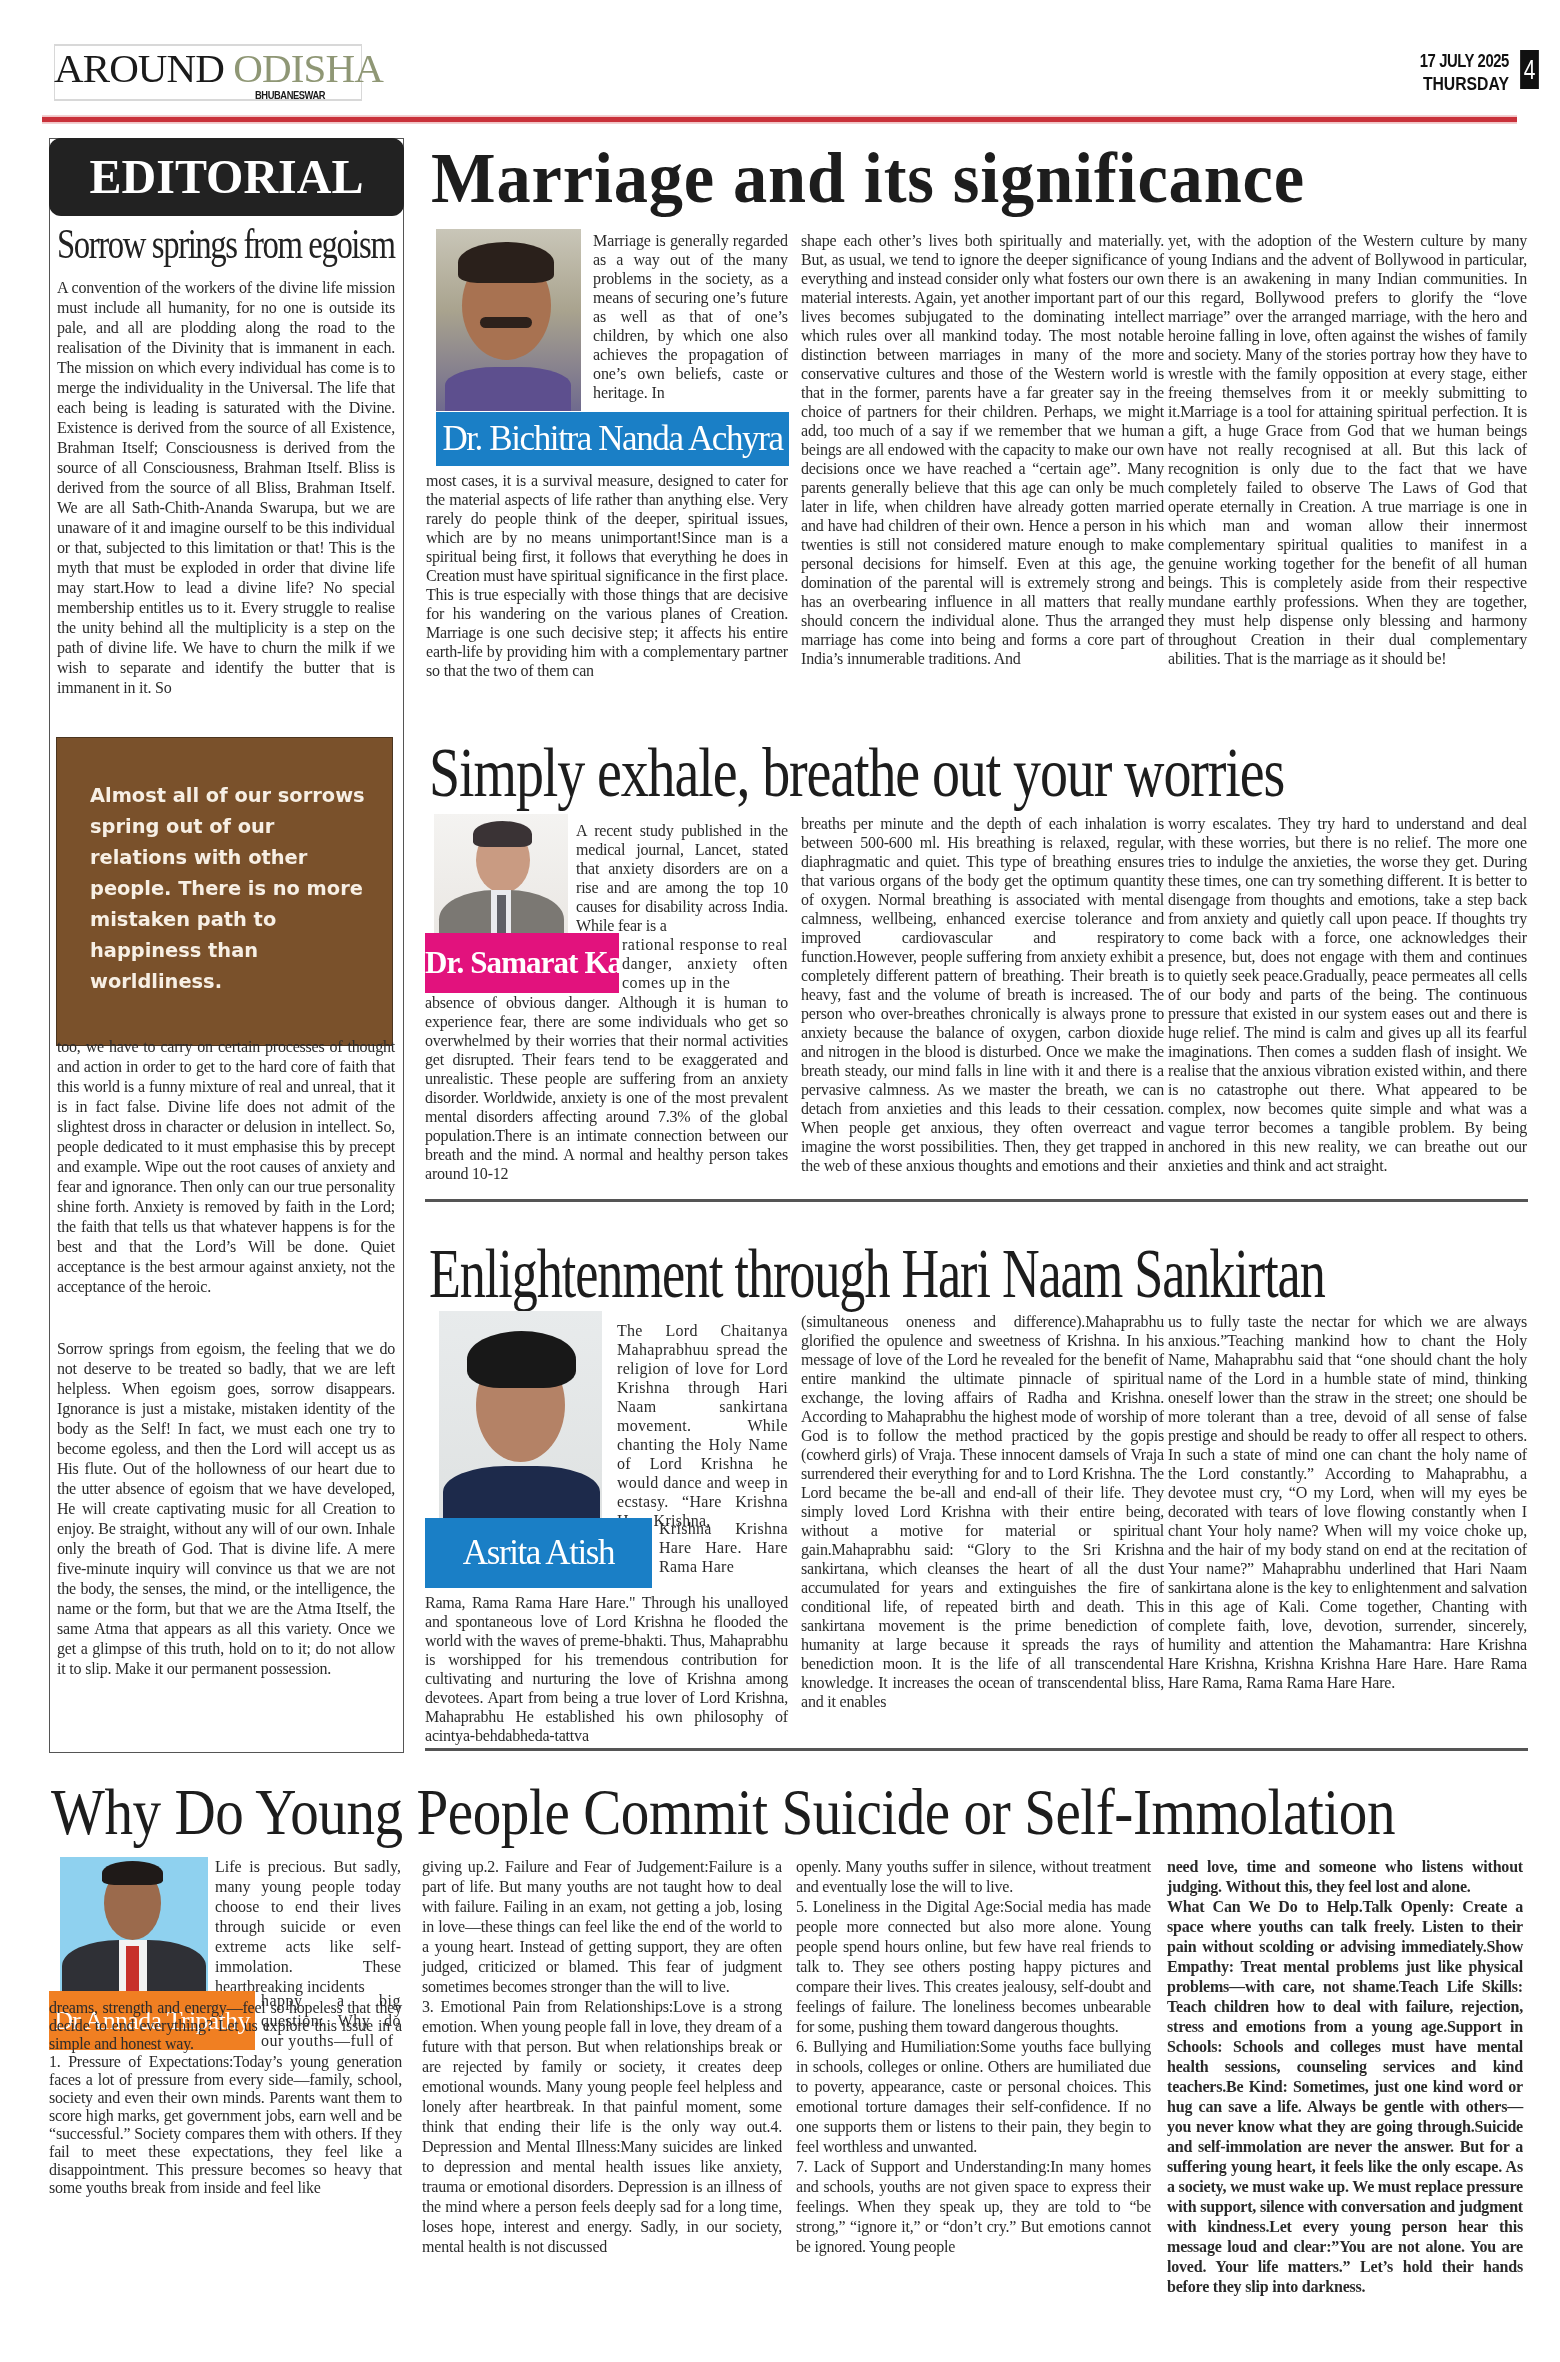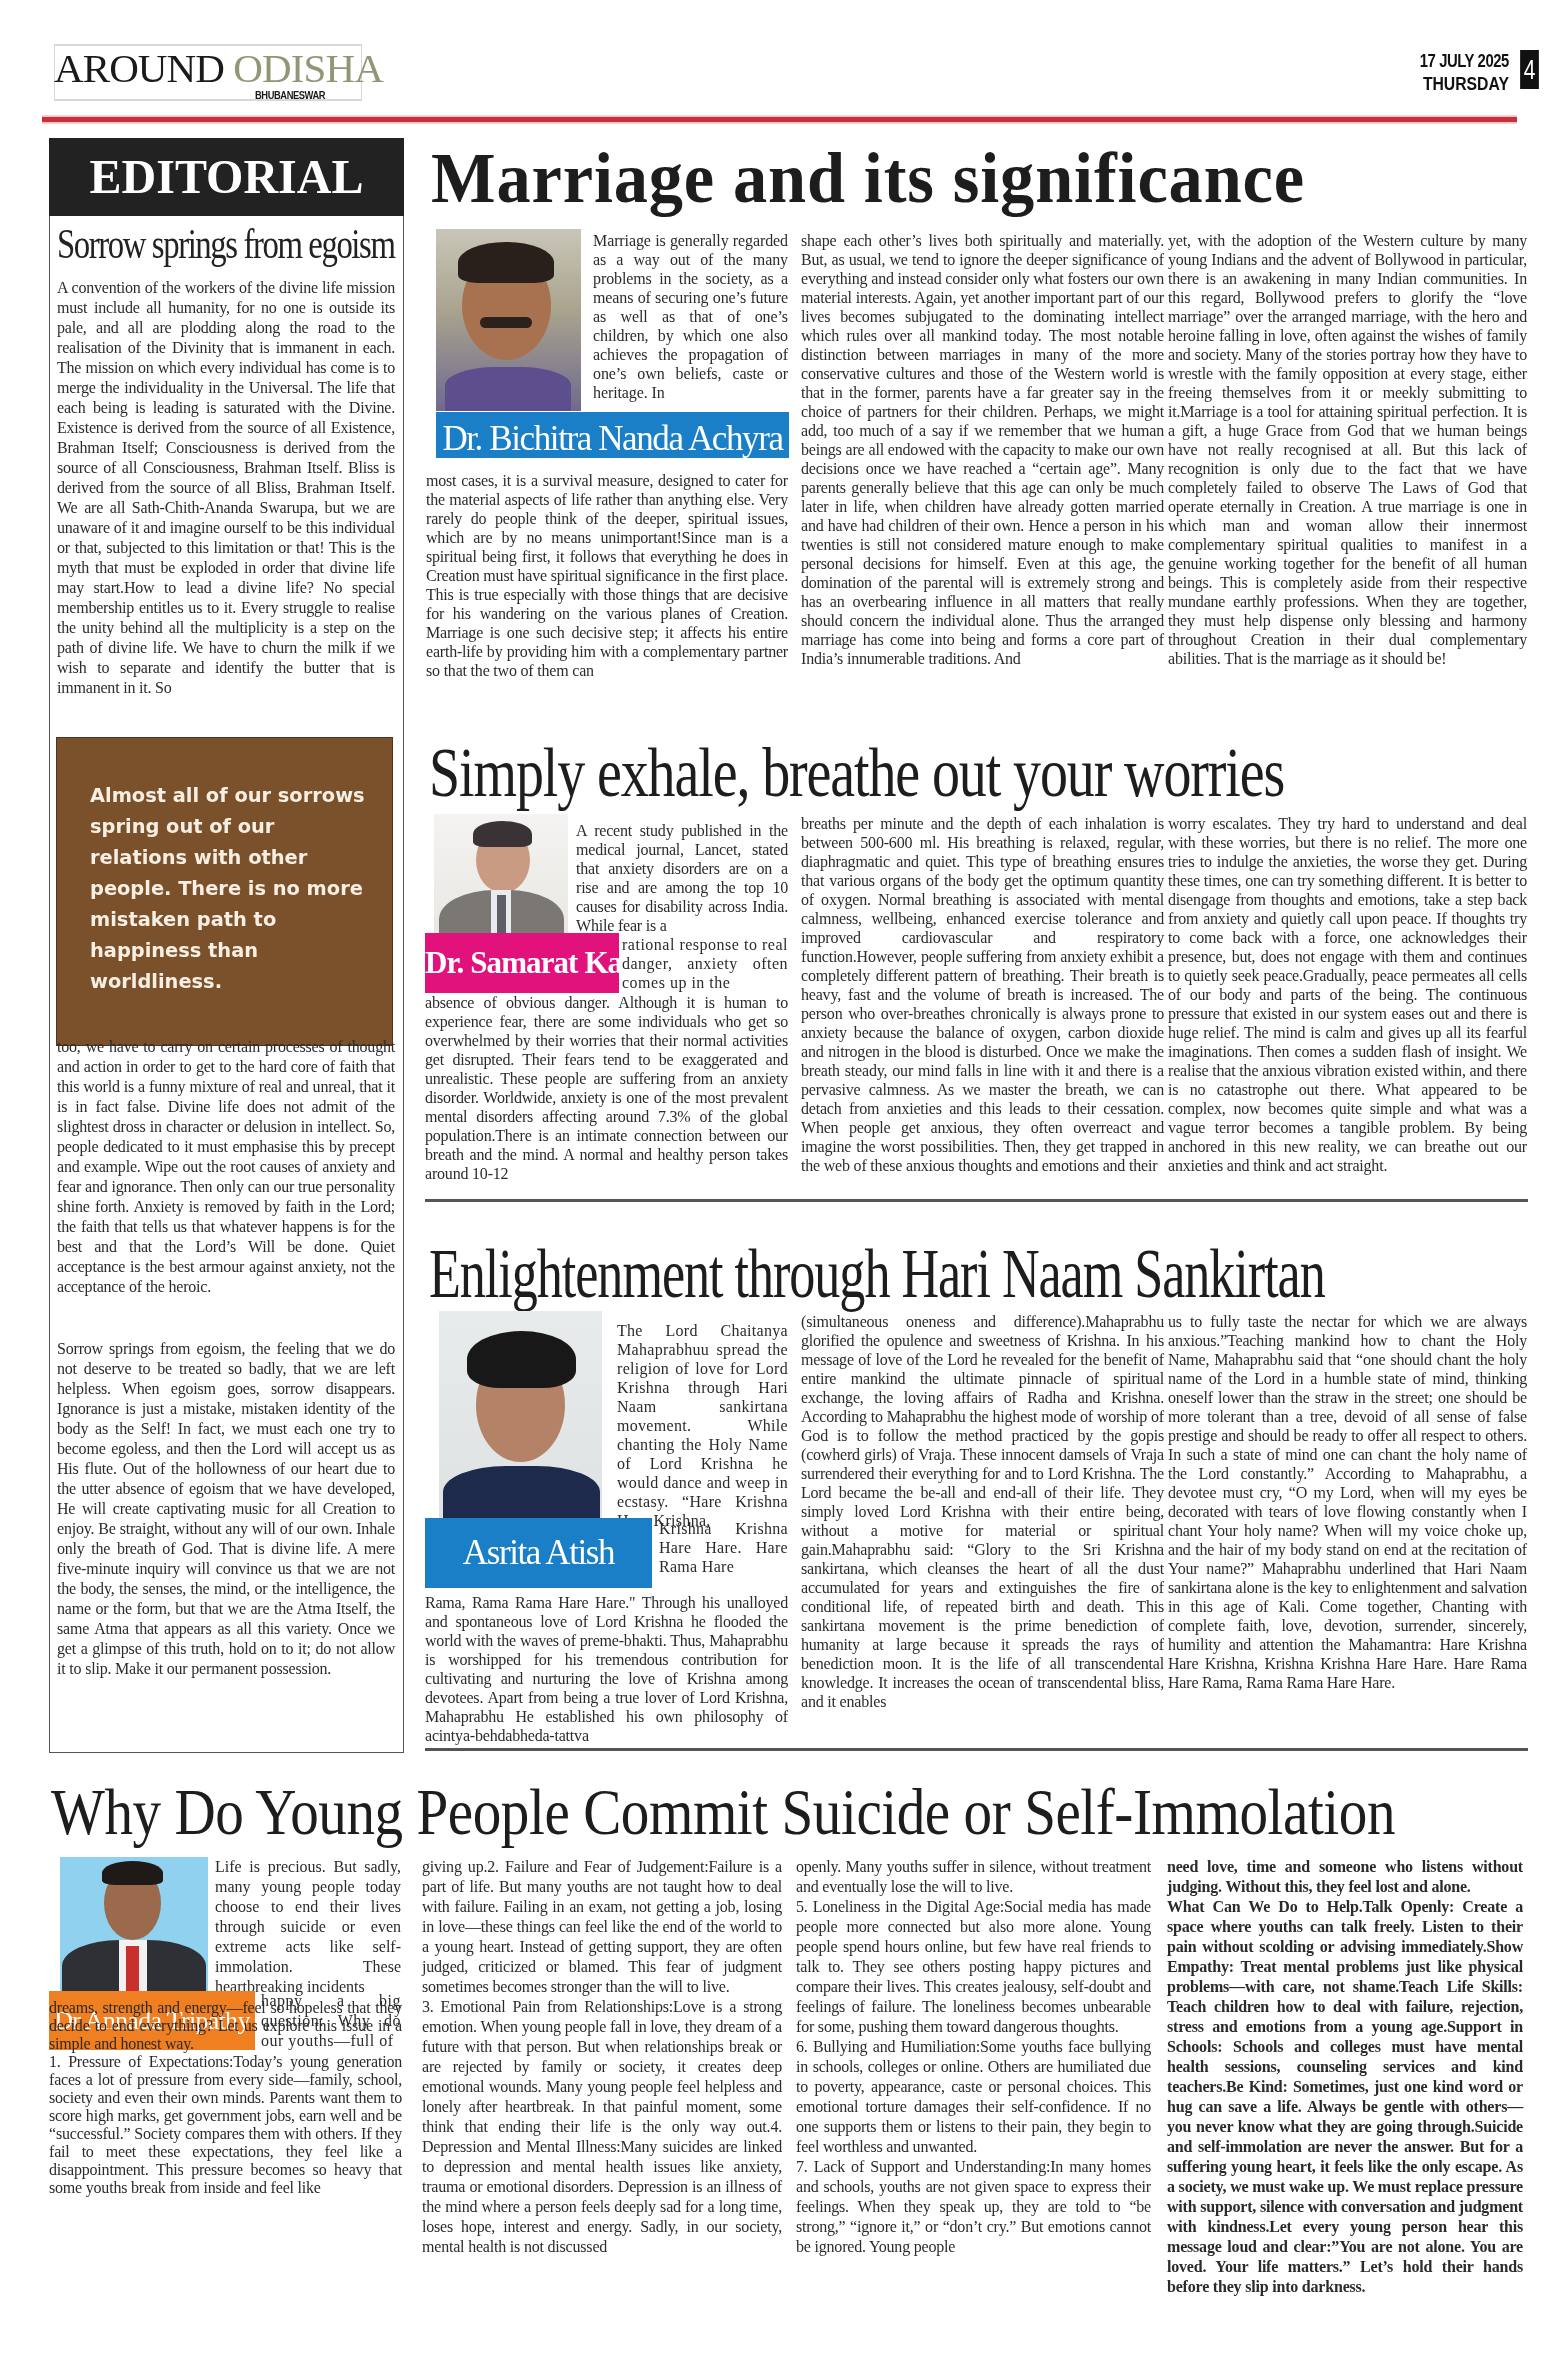--- a/index.html
+++ b/index.html
@@ -11,21 +11,21 @@
   .logo-frame { position: absolute; left: 54px; top: 44px; width: 308px; height: 57px; border-top: 2.8px solid #d8d8d8; border-bottom: 2.8px solid #d8d8d8; border-left: 0.9px solid #d8d8d8; border-right: 0.9px solid #d8d8d8; }
   .logo-city { position: absolute; left: 255px; top: 89px; font-family: "Liberation Sans", sans-serif; font-weight: bold; font-size: 11px; letter-spacing: -0.5px; color: #1a1a1a; transform: scaleX(0.85); transform-origin: left; }
   .dateline { position: absolute; right: 52px; top: 51px; text-align: right; font-family: "Liberation Sans", sans-serif; font-weight: bold; color: #111; }
   .dateline .date { font-size: 17.5px; letter-spacing: -0.5px; transform: scaleX(0.85); display: inline-block; transform-origin: right; }
   .dateline .day { font-size: 17.5px; letter-spacing: 0; margin-top: 1.8px; transform: scaleX(0.9); transform-origin: right; }
   .pageno { position: absolute; right: 19.4px; top: 50px; width: 25px; height: 39px; background: #111; color: #fff; font-family: "Liberation Sans", sans-serif; font-size: 28px; line-height: 39px; text-align: center; transform: scaleX(0.75); }
   .red-rule { position: absolute; left: 42px; top: 117px; width: 1475px; height: 4.6px; background: #c9313a; box-shadow: 0 -1.8px 0 #f1c5c7, 0 1.8px 0 #f1c5c7; }
 
   
   .editorial-box { position: absolute; left: 49px; top: 138px; width: 355px; height: 1615px; border: 1.8px solid #555; }
-  .editorial-banner { position: absolute; left: 49px; top: 138px; width: 355px; height: 78px; background: #222; color: #fff; font-family: "Liberation Serif", serif; font-weight: bold; font-size: 48px; text-align: center; line-height: 78px; letter-spacing: 0; }
+  .editorial-banner { position: absolute; left: 49px; top: 138px; width: 355px; height: 78px; background: #222; color: #fff; font-family: "Liberation Serif", serif; font-weight: bold; font-size: 48px; text-align: center; line-height: 78px; letter-spacing: 0; border-radius: 12px; }
   .ed-headline { position: absolute; left: 57px; top: 218px; width: 341px; font-family: "Liberation Serif", serif; font-size: 42px; line-height: 52px; letter-spacing: -1.8px; transform: scaleX(0.78); transform-origin: left; white-space: nowrap; color: #222; }
   .ed-text { position: absolute; left: 57px; width: 338px; font-size: 16px; line-height: 20px; text-align: justify; color: #2b2b2b; letter-spacing: -0.2px; }
   .quote-box { position: absolute; left: 56px; top: 737px; width: 337px; height: 309px; background: #7a512b; border: 1.8px solid #4b3520; }
   .quote-text { position: absolute; left: 33px; top: 42px; width: 277px; font-family: "DejaVu Sans", sans-serif; font-weight: bold; font-size: 19.4px; line-height: 31px; color: #f7efe4; }
 
   
   .headline { position: absolute; font-family: "Liberation Serif", serif; color: #1d1d1d; white-space: nowrap; transform-origin: left top; }
   .h-marriage { left: 431px; top: 137px; font-size: 72px; font-weight: bold; letter-spacing: 0.9px; line-height: 83px; transform: scaleX(0.95); }
   .h-exhale { left: 429px; top: 731px; font-size: 70px; letter-spacing: -1.4px; line-height: 83px; transform: scaleX(0.80); }
   .h-hari { left: 429px; top: 1232px; font-size: 70px; letter-spacing: -1.4px; line-height: 83px; transform: scaleX(0.745); }
@@ -68,21 +68,21 @@
 <div class="ed-text" style="top:1339px;">Sorrow springs from egoism, the feeling that we do not deserve to be treated so badly, that we are left helpless. When egoism goes, sorrow disappears. Ignorance is just a mistake, mistaken identity of the body as the Self! In fact, we must each one try to become egoless, and then the Lord will accept us as His flute.  Out of the hollowness of our heart due to the utter absence of egoism that we have developed, He will create captivating music for all Creation to enjoy. Be straight, without any will of our own. Inhale only the breath of God. That is divine life. A mere five-minute inquiry will convince us that we are not the body, the senses, the mind, or the intelligence, the name or the form, but that we are the Atma Itself, the same Atma that appears as all this variety. Once we get a glimpse of this truth, hold on to it; do not allow it to slip. Make it our permanent possession.</div>
 
 <div class="headline h-marriage">Marriage and its significance</div>
 <div class="photo" style="left:436px; top:229px; width:145px; height:182px; background:linear-gradient(180deg,#c9c6b8 0%,#a9a38e 45%,#6f6a8e 100%);">
   <div class="face-head" style="left:26px; top:22px; width:89px; height:109px; background:#a87251;"></div>
   <div class="face-head" style="left:22px; top:13px; width:96px; height:41px; background:#2a201b; border-radius:50% 50% 20% 20%;"></div>
   <div style="position:absolute; left:44px; top:88px; width:52px; height:11px; background:#2d211b; border-radius:7.4px;"></div>
   <div style="position:absolute; left:9.2px; top:138px; width:126px; height:46px; background:#5d4f8e; border-radius:40% 40% 0 0;"></div>
 </div>
 <div class="body-col" style="left:593px; top:231px; width:195px; letter-spacing:-0.1px;">Marriage is generally regarded as a way out of the many problems in the society, as a means of securing one’s future as well as that of one’s children, by which one also achieves the propagation of one’s own beliefs, caste or heritage. In</div>
-<div class="byline" style="left:436px; top:412px; width:353px; height:46px; background:#1a7fc6; font-size:35px; line-height:54px; text-align:center; letter-spacing:-1.4px;">Dr. Bichitra Nanda Achyra</div>
+<div class="byline" style="left:436px; top:412px; width:353px; height:54px; background:#1a7fc6; font-size:35px; line-height:54px; text-align:center; letter-spacing:-1.4px;">Dr. Bichitra Nanda Achyra</div>
 <div class="body-col" style="left:426px; top:471px; width:362px;">most cases, it is a survival measure, designed to cater for the material aspects of life rather than anything else. Very rarely do people think of the deeper, spiritual issues, which are by no means unimportant!Since man is a spiritual being first, it follows that everything he does in Creation must have spiritual significance in the first place. This is true especially with those things that are decisive for his wandering on the various planes of Creation. Marriage is one such decisive step; it affects his entire earth-life by providing him with a complementary partner so that the two of them can</div>
 <div class="body-col" style="left:801px; top:231px; width:363px;">shape each other’s lives both spiritually and materially. But, as usual, we tend to ignore the deeper significance of everything and instead consider only what fosters our own material interests. Again, yet another important part of our lives becomes subjugated to the dominating intellect which rules over all mankind today. The most notable distinction between marriages in many of the more conservative cultures and those of the Western world is that in the former, parents have a far greater say in the choice of partners for their children. Perhaps, we might add, too much of a say if we remember that we human beings are all endowed with the capacity to make our own decisions once we have reached a “certain age”. Many parents generally believe that this age can only be much later in life, when children have already gotten married and have had children of their own. Hence a person in his twenties is still not considered mature enough to make personal decisions for himself. Even at this age, the domination of the parental will is extremely strong and has an overbearing influence in all matters that really should concern the individual alone. Thus the arranged marriage has come into being and forms a core part of India’s innumerable traditions. And</div>
 <div class="body-col" style="left:1168px; top:231px; width:359px;">yet, with the adoption of the Western culture by many young Indians and the advent of Bollywood in particular, there is an awakening in many Indian communities. In this regard, Bollywood prefers to glorify the “love marriage” over the arranged marriage, with the hero and heroine falling in love, often against the wishes of family and society. Many of the stories portray how they have to wrestle with the family opposition at every stage, either freeing themselves from it or meekly submitting to it.Marriage is a tool for attaining spiritual perfection. It is a gift, a huge Grace from God that we human beings have not really recognised at all. But this lack of recognition is only due to the fact that we have completely failed to observe The Laws of God that operate eternally in Creation.  A true marriage is one in which man and woman allow their innermost complementary spiritual qualities to manifest in a genuine working together for the benefit of all human beings. This is completely aside from their respective mundane earthly professions. When they are together, they must help dispense only blessing and harmony throughout Creation in their dual complementary abilities. That is the marriage as it should be!</div>
 
 <div class="headline h-exhale">Simply exhale, breathe out your worries</div>
 <div class="photo" style="left:434px; top:814px; width:134px; height:134px; background:linear-gradient(180deg,#f4f3f1 0%,#e9e6e2 100%);">
   <div class="face-head" style="left:42px; top:13px; width:54px; height:66px; background:#c99b82;"></div>
   <div class="face-head" style="left:39px; top:7.4px; width:59px; height:26px; background:#3a3335; border-radius:50% 50% 20% 20%;"></div>
   <div style="position:absolute; left:4.6px; top:76px; width:125px; height:65px; background:#7b7873; border-radius:45% 45% 0 0;"></div>
   <div style="position:absolute; left:57px; top:76px; width:20px; height:55px; background:#e9eaee;"></div>

